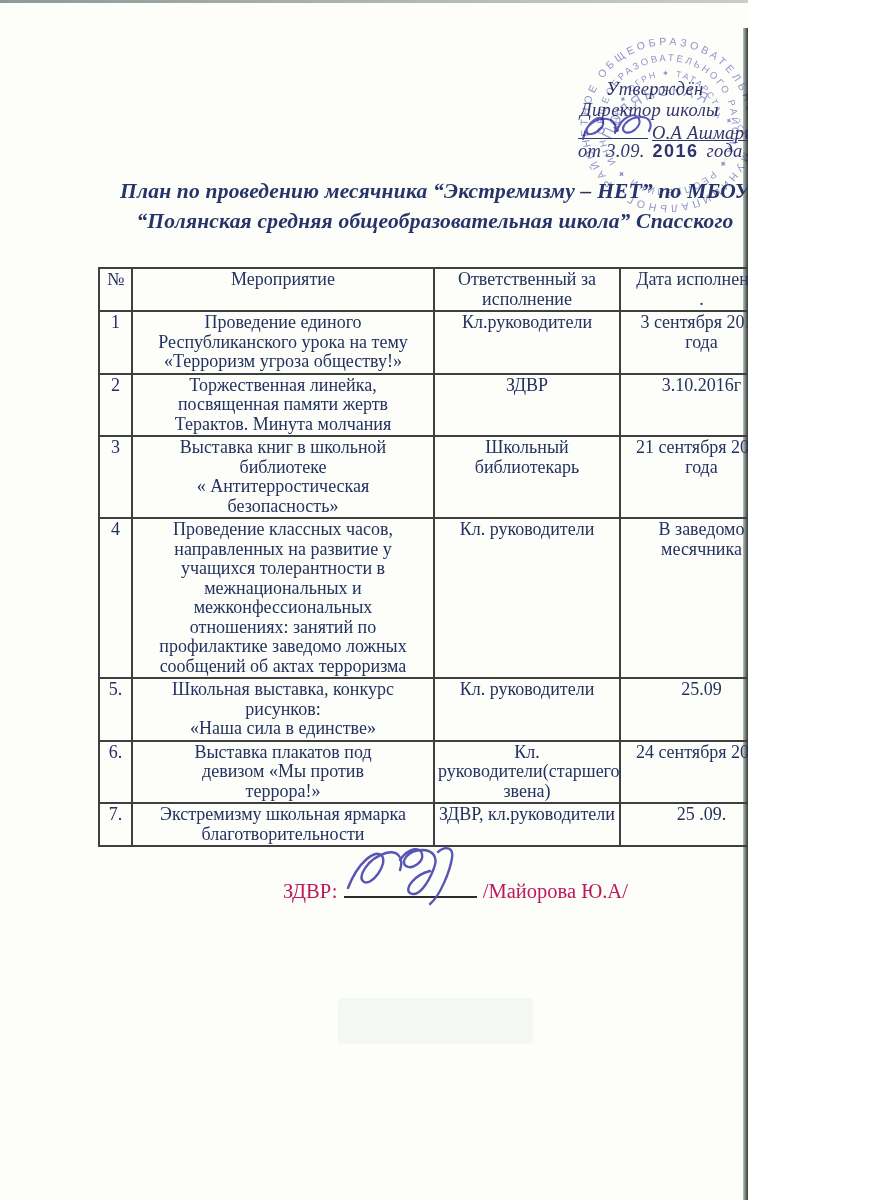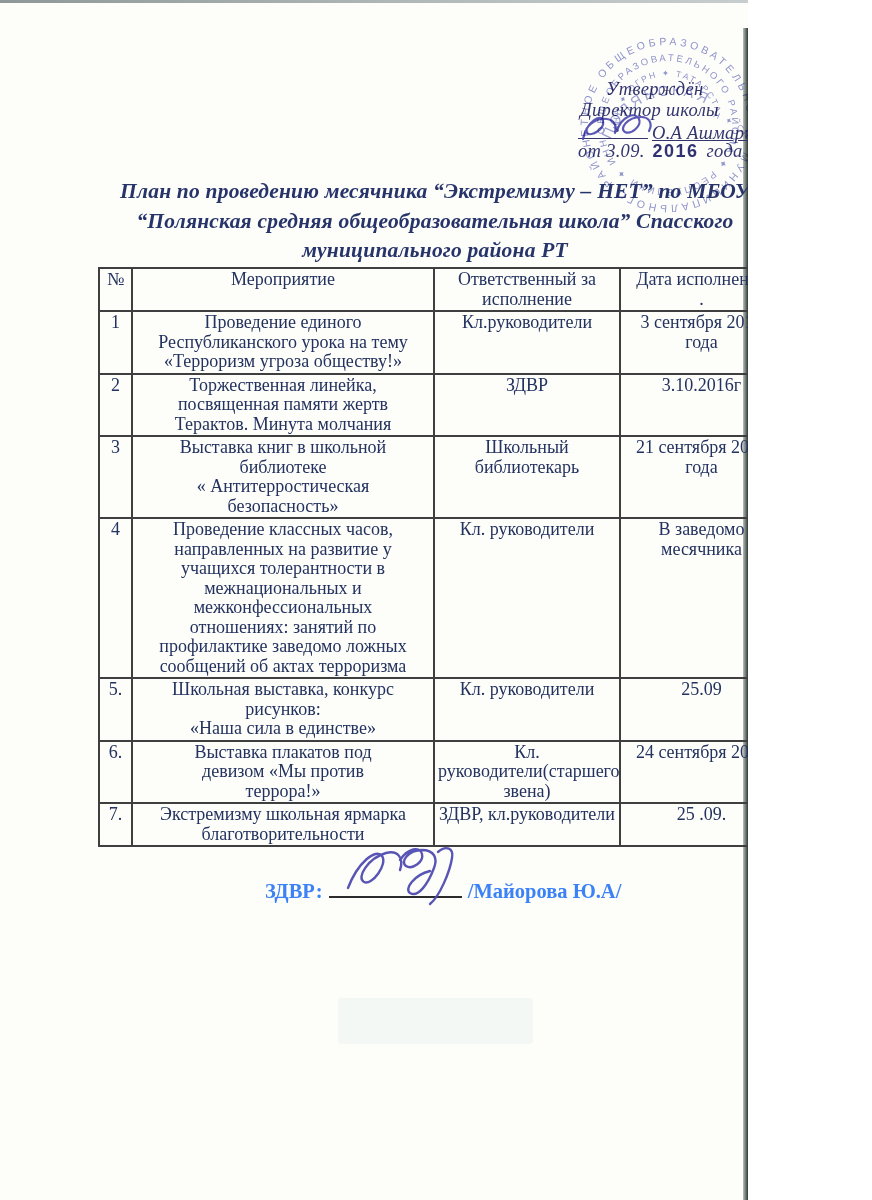--- a/index.html
+++ b/index.html
@@ -53,22 +53,22 @@
   tr.r1  { height:62px; }
   tr.r2  { height:61px; }
   tr.r3  { height:81px; }
   tr.r4  { height:157px; }
   tr.r5  { height:62px; }
   tr.r6  { height:62px; }
   tr.r7  { height:42px; }
   td.num { text-align:center; }
 
   
-  .footer { position:absolute; left:265px; top:876px; font-size:20.5px; color:#3b82f6;
-            white-space:nowrap;font-weight:bold; }
+  .footer { position:absolute; left:283px; top:876px; font-size:20.5px; color:#be185d;
+            white-space:nowrap; }
   .footer .sig-line { display:inline-block; width:133px; height:20px;
                       border-bottom:2px solid #2c2c2c; margin:0 1px; }
   .sig-zdvr { position:absolute; left:340px; top:840px; }
 </style>
 </head>
 <body>
 
 <div class="page">
 
   <div class="scan-top-line"></div>
@@ -110,21 +110,20 @@
       </text>
       <text font-size="14.5" letter-spacing="3" opacity="0.9">
         <textPath href="#centerArc" startOffset="8">ПОЛЯНСКАЯ</textPath>
       </text>
     </g>
   </svg>
 
   <div class="title">
     <div>План по проведению месячника “Экстремизму – НЕТ” по МБОУ</div>
     <div>“Полянская средняя общеобразовательная школа” Спасского</div>
-    <div>муниципального района РТ</div>
   </div>
 
   <table class="plan">
     <colgroup>
         <col class="c0">
         <col class="c1">
         <col class="c2">
         <col class="c3">
       </colgroup>
     <tbody>

